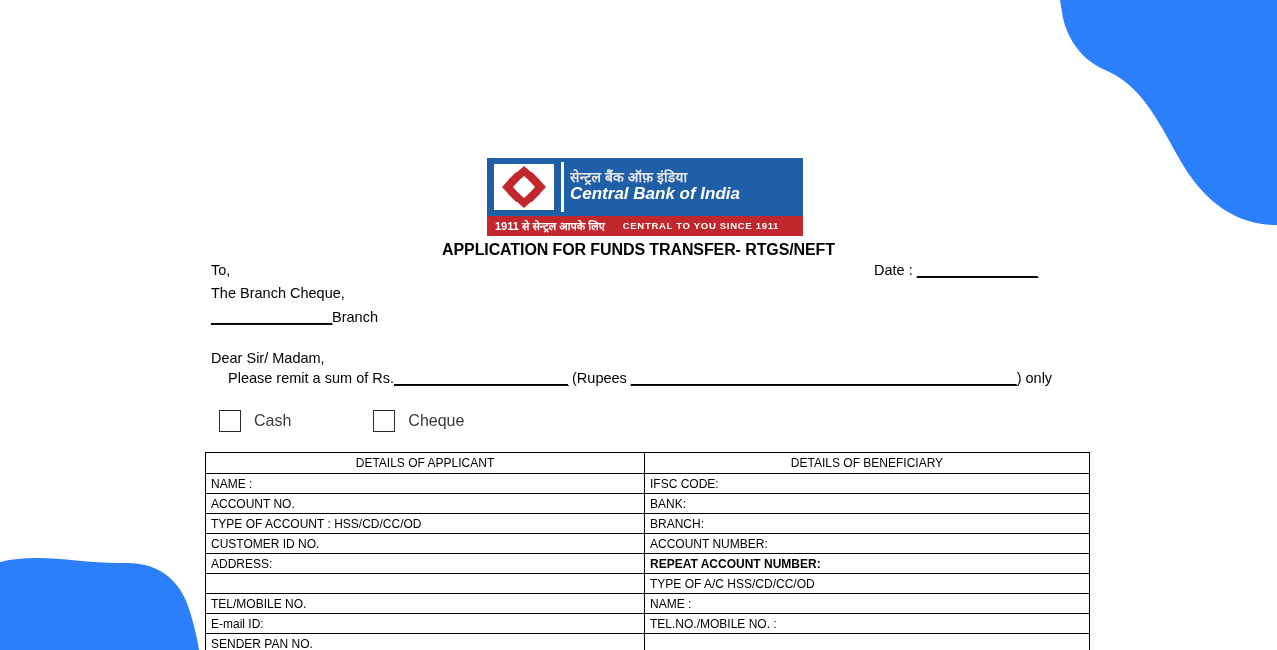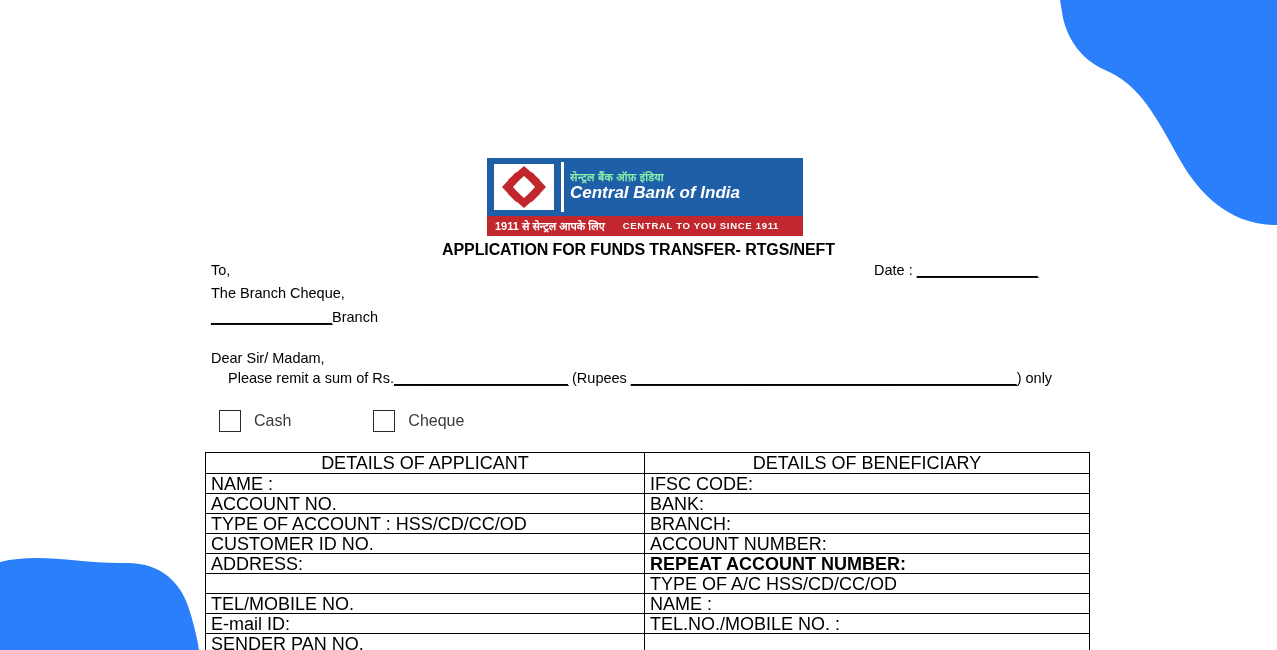--- a/index.html
+++ b/index.html
@@ -67,26 +67,27 @@
   }
   .logo-words {
     flex: 1 1 auto;
     display: flex;
     flex-direction: column;
     justify-content: center;
     padding-right: 6px;
     overflow: hidden;
   }
   .logo-hindi {
-    color: #86efac;
-    font-size: 11px;
+    color: #e5e5e5;
+    font-size: 14px;
     font-weight: bold;
     line-height: 1.08;
     letter-spacing: 0.2px;
     white-space: nowrap;
+    font-family: Liberation Serif, serif;
   }
   .logo-english {
     color: #ffffff;
     font-size: 17px;
     font-weight: bold;
     font-style: italic;
     line-height: 1.1;
     white-space: nowrap;
   }
   .logo-band {
@@ -182,21 +183,21 @@
     left: 205px;
     top: 452px;
     width: 882px;
     border-collapse: collapse;
     table-layout: fixed;
   }
   .details-table td {
     border: 1px solid #000000;
     height: 19px;
     padding: 0 0 0 5px;
-    font-size: 18px;
+    font-size: 12px;
     color: #000000;
     line-height: 1;
     vertical-align: middle;
     overflow: hidden;
     white-space: nowrap;
   }
   .details-table td.col-a { width: 438px; }
   .details-table td.col-b { width: 444px; }
   .details-table tr.head td {
     text-align: center;

